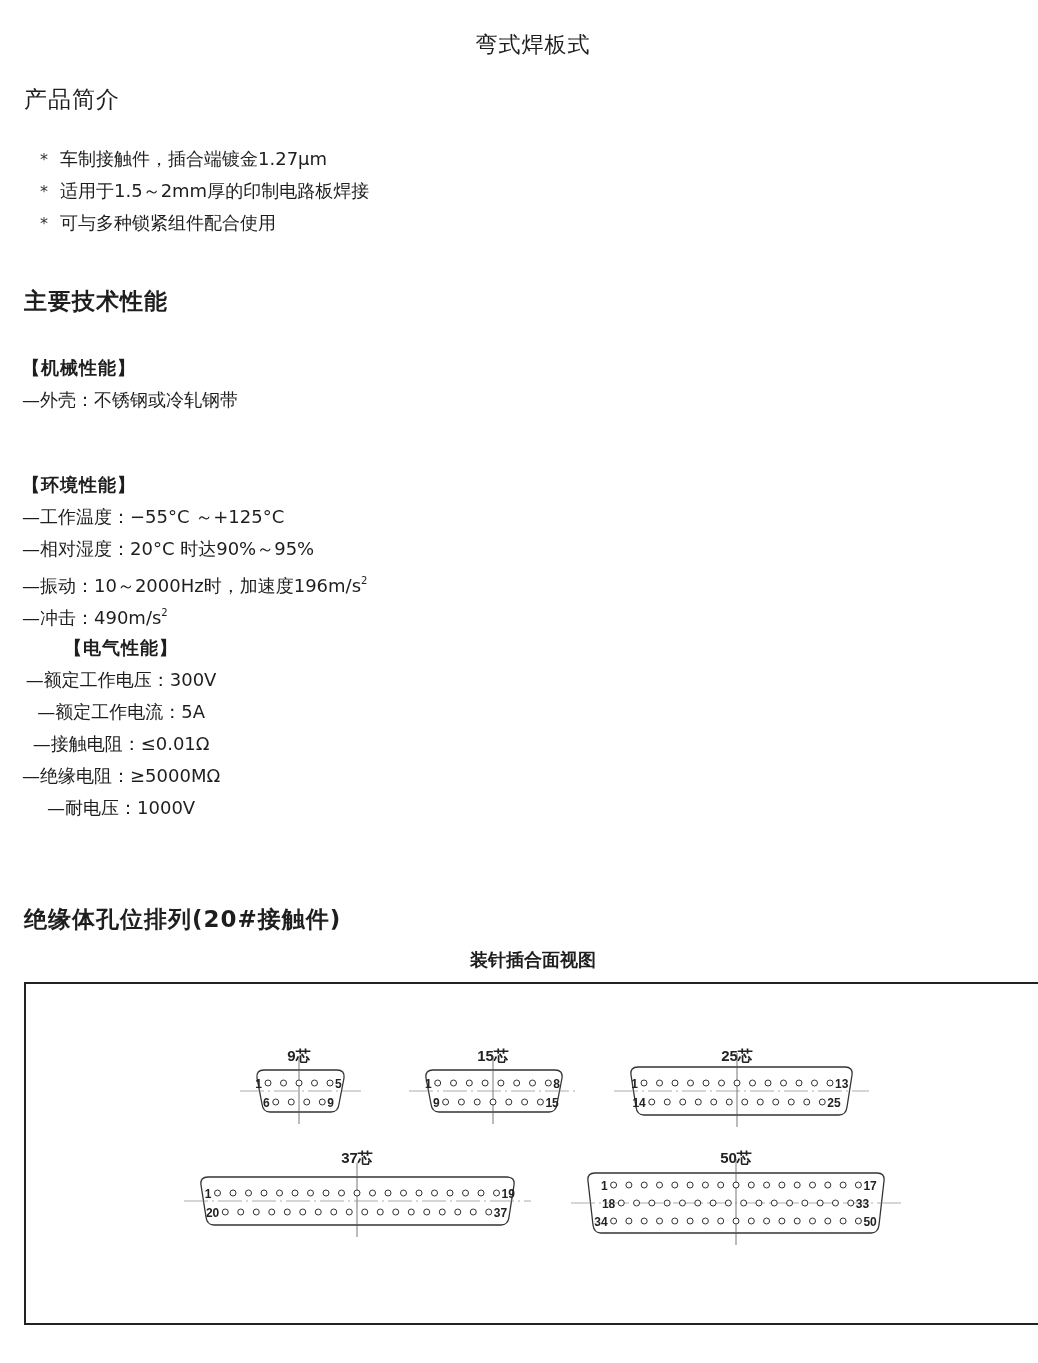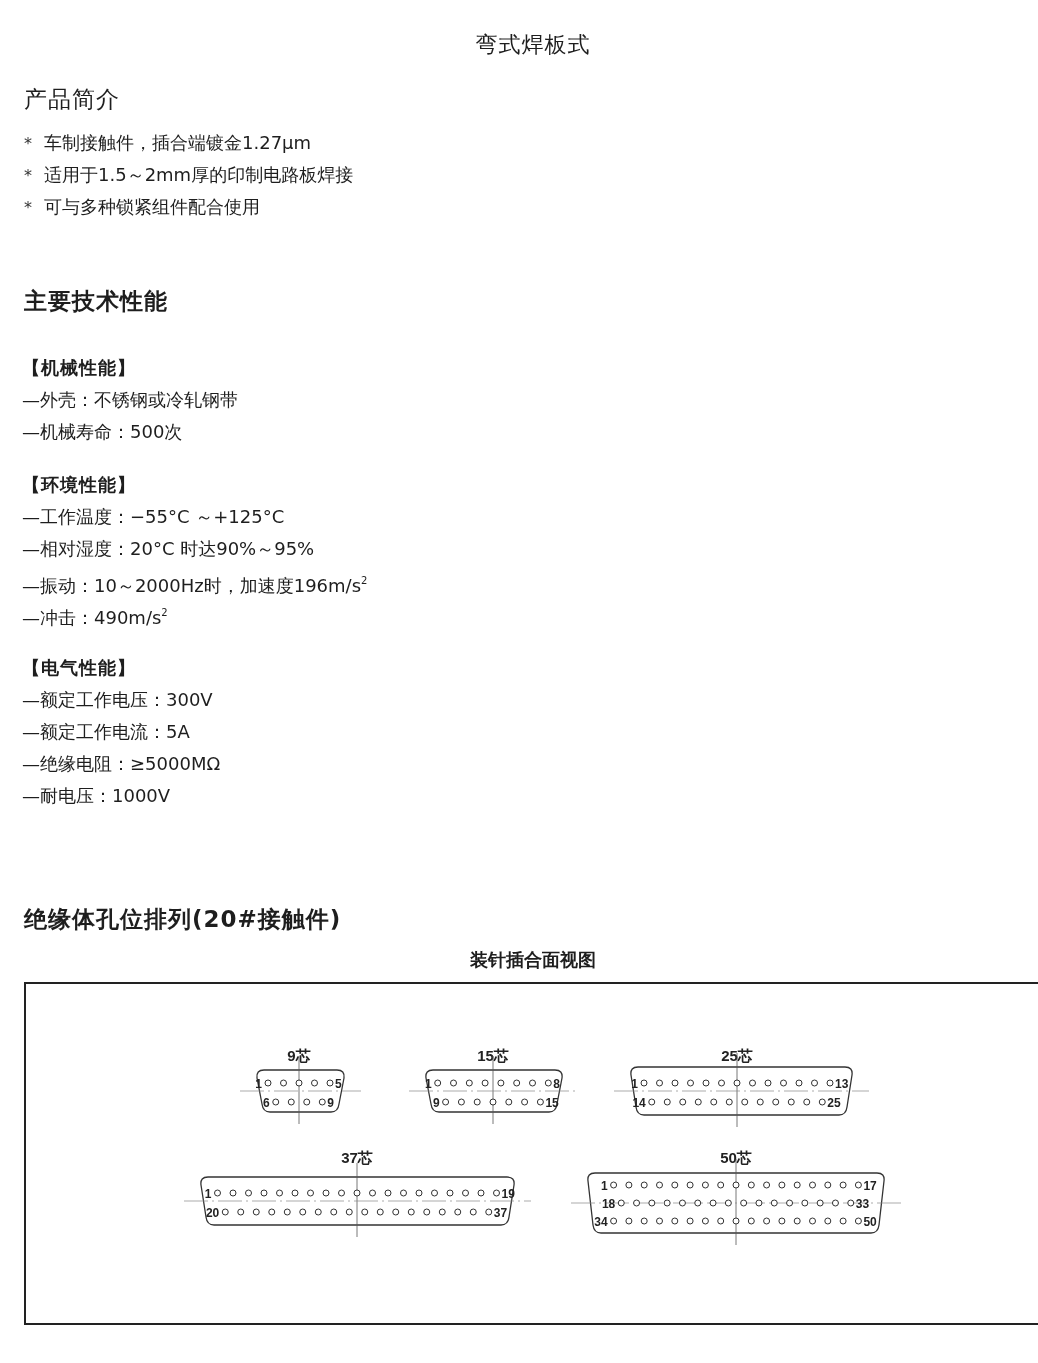--- a/index.html
+++ b/index.html
@@ -4,21 +4,21 @@
 <style>
   html, body { margin: 0; padding: 0; background: #ffffff; }
   body {
     width: 1038px; height: 1363px; position: relative; overflow: hidden;
     font-family: "DejaVu Sans", "Liberation Sans", sans-serif; color: #1e1e1e;
   }
   .abs { position: absolute; white-space: nowrap; }
   .doc-title { left: 0; width: 1066px; top: 30px; text-align: center; font-size: 22px; letter-spacing: 1px; }
   .h2 { left: 24px; font-size: 23px; font-weight: normal; letter-spacing: 1px; }
   .h2.bold { font-weight: bold; }
-  .bullet-list { left: 24px; top: 127px; margin: 0; padding: 0; list-style: none; }
+  .bullet-list { left: 24px; top: 127px; margin: 16px; padding: 0; list-style: none; }
   .bullet-list li { height: 32px; line-height: 32px; font-size: 18px; }
   .bullet-list .star { display: inline-block; width: 20px; color: #333; font-size: 16px; }
   .group { left: 22px; }
   .group .gtitle { height: 32px; line-height: 32px; font-size: 18px; font-weight: bold; margin-left: 0; letter-spacing: 1px; margin-top: 24px; }
   .group .line { height: 32px; line-height: 32px; font-size: 18px; }
   .group .line .dash { display: inline-block; }
   sup { font-size: 10px; vertical-align: 8px; }
   .diagram-caption { left: 0; width: 1066px; top: 948px; text-align: center; font-size: 18px; font-weight: bold; }
   .diagram-box {
     position: absolute; left: 24px; top: 982px; width: 1040px; height: 339px;
@@ -36,35 +36,35 @@
   <li><span class="star">*</span><span>车制接触件，插合端镀金1.27μm</span></li>
   <li><span class="star">*</span><span>适用于1.5～2mm厚的印制电路板焊接</span></li>
   <li><span class="star">*</span><span>可与多种锁紧组件配合使用</span></li>
 </ul>
 
 <div class="abs h2 bold" style="top:286px;">主要技术性能</div>
 
 <div class="abs group" style="top:328px;">
   <div class="gtitle">【机械性能】</div>
   <div class="line"><span class="dash">—</span><span>外壳：不锈钢或冷轧钢带</span></div>
-  <div class="line"><span class="dash">—</span><span>机械寿命：500次</span></div>
 </div>
 
 <div class="abs group" style="top:445px;">
   <div class="gtitle">【环境性能】</div>
   <div class="line"><span class="dash">—</span><span>工作温度：−55°C ～+125°C</span></div>
   <div class="line"><span class="dash">—</span><span>相对湿度：20°C 时达90%～95%</span></div>
   <div class="line"><span class="dash">—</span><span>振动：10～2000Hz时，加速度196m/s</span><sup>2</sup></div>
   <div class="line"><span class="dash">—</span><span>冲击：490m/s</span><sup>2</sup></div>
 </div>
 
-<div class="abs group" style="top:628px;">
+<div class="abs group" style="top:608px;text-align:center;">
   <div class="gtitle">【电气性能】</div>
   <div class="line"><span class="dash">—</span><span>额定工作电压：300V</span></div>
   <div class="line"><span class="dash">—</span><span>额定工作电流：5A</span></div>
+  <div class="line"><span class="dash">—</span><span>接触电阻：≤0.01Ω</span></div>
   <div class="line"><span class="dash">—</span><span>绝缘电阻：≥5000MΩ</span></div>
   <div class="line"><span class="dash">—</span><span>耐电压：1000V</span></div>
 </div>
 
 <div class="abs h2 bold" style="top:904px;">绝缘体孔位排列(20#接触件)</div>
 <div class="abs diagram-caption">装针插合面视图</div>
 <div class="diagram-box"></div>
 
 <svg class="diagram" width="1038" height="1363" font-family="Liberation Sans, sans-serif" font-weight="bold">
   <g id="conn-layer">

